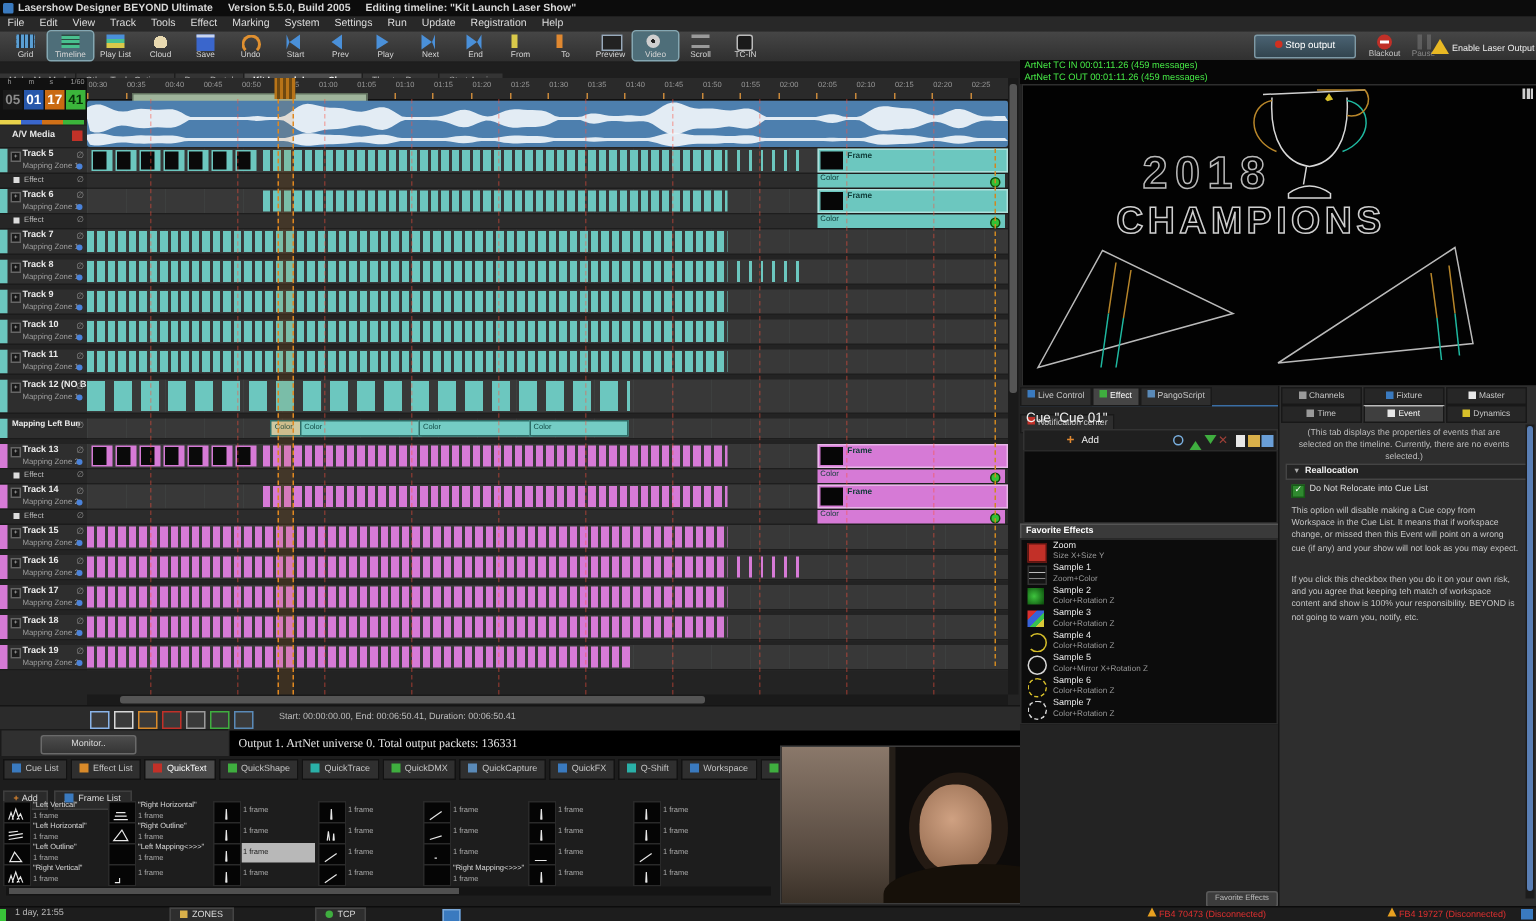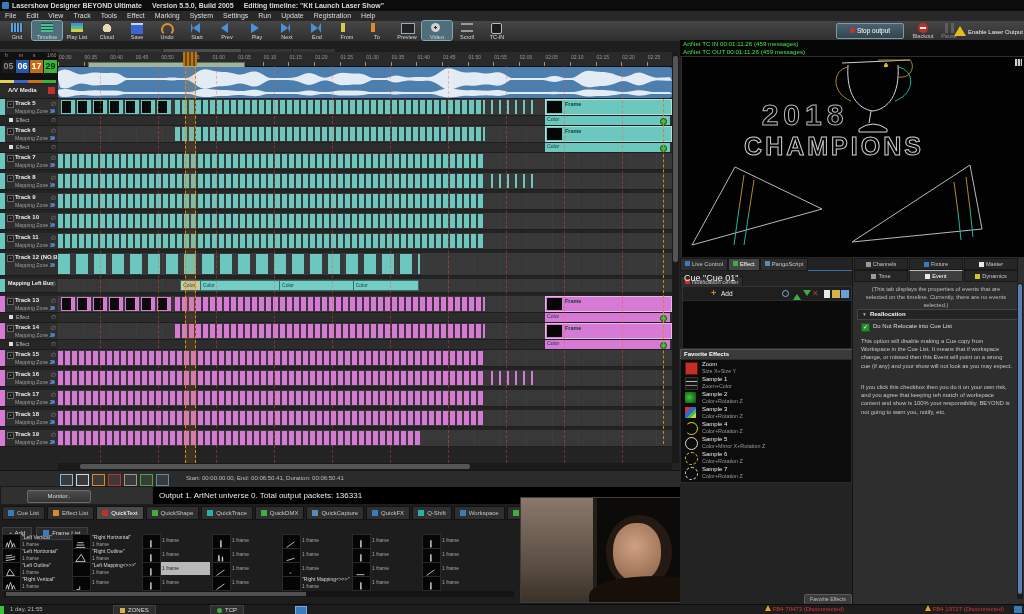--- a/index.html
+++ b/index.html
@@ -106,21 +106,21 @@
   #hscroll .thumb{position:absolute;left:22px;top:1px;width:390px;height:5px;background:#555;border-radius:2px;}
   #vscroll{position:absolute;left:672px;top:0;width:7px;height:411px;background:#1a1a1a;}
   #vscroll .thumb{position:absolute;left:1px;top:4px;width:5px;height:206px;background:#555;border-radius:2px;}
   
   #transport{left:0;top:470px;width:680px;height:16px;background:#2b2b2b;border-top:1px solid #151515;}
   .tpico{position:absolute;top:3px;width:11px;height:10px;background:#3a3a3a;border:1px solid #555;}
   #transport-text{position:absolute;left:186px;top:4px;font-size:6px;color:#bdbdbd;white-space:nowrap;}
   #monitorbox{left:0;top:486px;width:152px;height:18px;background:#303030;border:1px solid #1a1a1a;}
   #monitor-btn{position:absolute;left:26px;top:3px;width:62px;height:11px;background:linear-gradient(#4c4c4c,#353535);border:1px solid #6a6a6a;border-radius:2px;color:#ddd;font-size:6px;text-align:center;line-height:11px;}
   #outputbar{left:152px;top:486px;width:528px;height:18px;background:#000;border:1px solid #2c2c2c;}
-  #output-text{position:absolute;left:6px;top:4px;font-size:8px;color:#e8e8e8;white-space:nowrap;}
+  #output-text{position:absolute;left:6px;top:4px;font-size:8px;color:#e8e8e8;white-space:nowrap;font-family:Liberation Serif, serif;}
   
   #bottompanel{left:0;top:504px;width:680px;height:100px;background:#1d1d1d;}
   .btab{display:inline-block;height:12px;line-height:12px;margin:2px 1px 0 1px;padding:0 5px;background:#2f2f2f;border:1px solid #121212;color:#c5c5c5;font-size:6px;vertical-align:top;}
   .btab.active{background:#4a4a4a;color:#fff;}
   .btab .sq{display:inline-block;width:6px;height:6px;margin-right:3px;vertical-align:-0.5px;}
   #bottom-actions{position:absolute;left:2px;top:17px;}
   .bact{display:inline-block;height:11px;line-height:11px;padding:0 6px;margin-right:4px;background:#2a2a2a;border:1px solid #3e3e3e;color:#ddd;font-size:6px;}
   .bact .plus{color:#e08830;font-weight:bold;margin-right:2px;}
   .bact .sq{display:inline-block;width:6px;height:6px;background:#3a7abf;margin-right:3px;vertical-align:-0.5px;}
   #cuegrid{position:absolute;left:2px;top:30px;width:676px;height:54px;}
@@ -288,23 +288,23 @@
         <rect width="614" height="31" rx="2" fill="#4d7fae"></rect>
         <path d="M0,12 L0,4.7 L3,3.3 L6,2.6 L9,2.7 L12,3.6 L15,5.0 L18,6.3 L21,7.2 L24,7.4 L27,7.1 L30,6.4 L33,5.8 L36,5.5 L39,5.6 L42,5.8 L45,6.1 L48,6.1 L51,6.0 L54,5.8 L57,5.9 L60,6.6 L63,8.0 L66,9.9 L69,11.0 L72,11.0 L75,11.0 L78,11.0 L81,11.0 L84,11.0 L87,11.0 L90,11.0 L93,11.0 L96,11.0 L99,11.0 L102,11.0 L105,11.0 L108,10.9 L111,10.5 L114,10.4 L117,10.6 L120,11.0 L123,11.0 L126,11.0 L129,11.0 L132,10.1 L135,8.1 L138,6.0 L141,4.0 L144,2.7 L147,2.2 L150,2.5 L153,3.2 L156,3.9 L159,4.5 L162,4.8 L165,4.9 L168,5.0 L171,5.4 L174,6.1 L177,6.8 L180,7.4 L183,7.5 L186,7.0 L189,6.1 L192,5.1 L195,4.5 L198,4.5 L201,5.4 L204,7.0 L207,8.8 L210,10.6 L213,11.0 L216,11.0 L219,11.0 L222,11.0 L225,11.0 L228,11.0 L231,10.9 L234,10.7 L237,10.2 L240,9.4 L243,8.3 L246,7.1 L249,6.3 L252,6.1 L255,6.7 L258,7.8 L261,9.2 L264,10.2 L267,10.7 L270,10.3 L273,9.3 L276,8.0 L279,6.8 L282,6.1 L285,5.8 L288,5.9 L291,6.2 L294,6.4 L297,6.4 L300,6.5 L303,6.7 L306,7.4 L309,8.7 L312,10.3 L315,11.0 L318,11.0 L321,11.0 L324,11.0 L327,11.0 L330,10.6 L333,9.4 L336,8.7 L339,8.6 L342,9.0 L345,9.7 L348,10.2 L351,10.4 L354,10.3 L357,10.1 L360,9.9 L363,9.9 L366,10.1 L369,10.3 L372,10.0 L375,9.2 L378,7.7 L381,5.7 L384,3.7 L387,2.1 L390,1.3 L393,1.4 L396,2.2 L399,3.4 L402,4.5 L405,5.2 L408,5.5 L411,5.4 L414,5.3 L417,5.3 L420,5.6 L423,6.1 L426,6.5 L429,6.6 L432,6.3 L435,5.8 L438,5.3 L441,5.3 L444,6.0 L447,7.5 L450,9.5 L453,11.0 L456,11.0 L459,11.0 L462,11.0 L465,11.0 L468,11.0 L471,11.0 L474,11.0 L477,11.0 L480,11.0 L483,11.0 L486,11.0 L489,10.4 L492,9.6 L495,9.1 L498,9.1 L501,9.6 L504,10.6 L507,11.0 L510,11.0 L513,11.0 L516,10.4 L519,8.7 L522,6.8 L525,5.1 L528,4.1 L531,3.8 L534,3.9 L537,4.4 L540,4.7 L543,5.0 L546,5.1 L549,5.4 L552,5.9 L555,6.8 L558,8.0 L561,9.1 L564,9.8 L567,9.8 L570,9.1 L573,7.9 L576,6.6 L579,5.7 L582,5.6 L585,6.2 L588,7.4 L591,8.7 L594,9.8 L597,10.5 L600,10.7 L603,10.6 L606,10.4 L609,10.3 L612,10.3 L614,13.7 L611,13.7 L608,13.7 L605,13.6 L602,13.4 L599,13.3 L596,13.7 L593,14.5 L590,15.7 L587,17.1 L584,18.1 L581,18.5 L578,18.0 L575,17.0 L572,15.7 L569,14.6 L566,14.1 L563,14.3 L560,15.2 L557,16.4 L554,17.5 L551,18.3 L548,18.8 L545,18.9 L542,19.1 L539,19.4 L536,19.8 L533,20.2 L530,20.2 L527,19.6 L524,18.4 L521,16.6 L518,14.7 L515,13.1 L512,13.0 L509,13.0 L506,13.0 L503,13.8 L500,14.6 L497,15.0 L494,14.8 L491,14.2 L488,13.4 L485,13.0 L482,13.0 L479,13.0 L476,13.0 L473,13.0 L470,13.0 L467,13.0 L464,13.0 L461,13.0 L458,13.0 L455,13.0 L452,13.0 L449,15.2 L446,17.1 L443,18.3 L440,18.8 L437,18.6 L434,18.1 L431,17.6 L428,17.4 L425,17.6 L422,18.1 L419,18.5 L416,18.7 L413,18.7 L410,18.6 L407,18.6 L404,19.0 L401,19.9 L398,21.0 L395,22.1 L392,22.7 L389,22.5 L386,21.4 L383,19.6 L380,17.6 L377,15.7 L374,14.4 L371,13.8 L368,13.8 L365,14.0 L362,14.1 L359,14.1 L356,13.8 L353,13.6 L350,13.6 L347,13.9 L344,14.5 L341,15.2 L338,15.5 L335,15.2 L332,14.2 L329,13.0 L326,13.0 L323,13.0 L320,13.0 L317,13.0 L314,13.0 L311,14.3 L308,15.8 L305,16.9 L302,17.4 L299,17.6 L296,17.6 L293,17.7 L290,17.9 L287,18.1 L284,18.2 L281,17.7 L278,16.8 L275,15.6 L272,14.3 L269,13.5 L266,13.4 L263,14.1 L260,15.3 L257,16.6 L254,17.6 L251,17.9 L248,17.5 L245,16.5 L242,15.3 L239,14.3 L236,13.6 L233,13.2 L230,13.1 L227,13.0 L224,13.0 L221,13.0 L218,13.0 L215,13.0 L212,13.0 L209,14.0 L206,15.8 L203,17.6 L200,19.0 L197,19.6 L194,19.4 L191,18.6 L188,17.5 L185,16.8 L182,16.5 L179,16.8 L176,17.4 L173,18.2 L170,18.7 L167,19.0 L164,19.2 L161,19.3 L158,19.7 L155,20.3 L152,21.1 L149,21.7 L146,21.7 L143,20.9 L140,19.4 L137,17.3 L134,15.2 L131,13.4 L128,13.0 L125,13.0 L122,13.0 L119,13.1 L116,13.5 L113,13.6 L110,13.3 L107,13.0 L104,13.0 L101,13.0 L98,13.0 L95,13.0 L92,13.0 L89,13.0 L86,13.0 L83,13.0 L80,13.0 L77,13.0 L74,13.0 L71,13.0 L68,13.0 L65,14.8 L62,16.5 L59,17.7 L56,18.1 L53,18.1 L50,18.0 L47,17.9 L44,18.0 L41,18.3 L38,18.5 L35,18.4 L32,18.0 L29,17.3 L26,16.8 L23,16.6 L20,17.1 L17,18.1 L14,19.5 L11,20.7 L8,21.4 L5,21.3 L2,20.3 Z" fill="rgba(240,245,250,.92)"></path>
         <path d="M0,26 L0,22.9 L3,22.3 L6,22.0 L9,22.0 L12,22.4 L15,23.0 L18,23.6 L21,23.9 L24,24.0 L27,23.9 L30,23.6 L33,23.4 L36,23.2 L39,23.3 L42,23.4 L45,23.5 L48,23.5 L51,23.4 L54,23.4 L57,23.4 L60,23.7 L63,24.3 L66,25.0 L69,25.0 L72,25.0 L75,25.0 L78,25.0 L81,25.0 L84,25.0 L87,25.0 L90,25.0 L93,25.0 L96,25.0 L99,25.0 L102,25.0 L105,25.0 L108,25.0 L111,25.0 L114,25.0 L117,25.0 L120,25.0 L123,25.0 L126,25.0 L129,25.0 L132,25.0 L135,24.4 L138,23.4 L141,22.6 L144,22.0 L147,21.8 L150,21.9 L153,22.2 L156,22.6 L159,22.8 L162,22.9 L165,23.0 L168,23.0 L171,23.2 L174,23.5 L177,23.8 L180,24.0 L183,24.1 L186,23.9 L189,23.5 L192,23.1 L195,22.8 L198,22.8 L201,23.2 L204,23.9 L207,24.7 L210,25.0 L213,25.0 L216,25.0 L219,25.0 L222,25.0 L225,25.0 L228,25.0 L231,25.0 L234,25.0 L237,25.0 L240,24.9 L243,24.4 L246,23.9 L249,23.6 L252,23.5 L255,23.7 L258,24.2 L261,24.8 L264,25.0 L267,25.0 L270,25.0 L273,24.8 L276,24.3 L279,23.8 L282,23.5 L285,23.4 L288,23.4 L291,23.5 L294,23.6 L297,23.6 L300,23.6 L303,23.8 L306,24.1 L309,24.6 L312,25.0 L315,25.0 L318,25.0 L321,25.0 L324,25.0 L327,25.0 L330,25.0 L333,24.9 L336,24.6 L339,24.5 L342,24.7 L345,25.0 L348,25.0 L351,25.0 L354,25.0 L357,25.0 L360,25.0 L363,25.0 L366,25.0 L369,25.0 L372,25.0 L375,24.8 L378,24.2 L381,23.3 L384,22.5 L387,21.8 L390,21.4 L393,21.5 L396,21.8 L399,22.3 L402,22.8 L405,23.1 L408,23.2 L411,23.2 L414,23.1 L417,23.2 L420,23.3 L423,23.5 L426,23.6 L429,23.7 L432,23.6 L435,23.3 L438,23.1 L441,23.1 L444,23.4 L447,24.1 L450,24.9 L453,25.0 L456,25.0 L459,25.0 L462,25.0 L465,25.0 L468,25.0 L471,25.0 L474,25.0 L477,25.0 L480,25.0 L483,25.0 L486,25.0 L489,25.0 L492,25.0 L495,24.8 L498,24.8 L501,25.0 L504,25.0 L507,25.0 L510,25.0 L513,25.0 L516,25.0 L519,24.6 L522,23.8 L525,23.1 L528,22.6 L531,22.5 L534,22.6 L537,22.7 L540,22.9 L543,23.0 L546,23.1 L549,23.2 L552,23.4 L555,23.8 L558,24.3 L561,24.8 L564,25.0 L567,25.0 L570,24.8 L573,24.2 L576,23.7 L579,23.3 L582,23.3 L585,23.5 L588,24.0 L591,24.6 L594,25.0 L597,25.0 L600,25.0 L603,25.0 L606,25.0 L609,25.0 L612,25.0 L614,27.0 L611,27.0 L608,27.0 L605,27.0 L602,27.0 L599,27.0 L596,27.0 L593,27.1 L590,27.6 L587,28.2 L584,28.6 L581,28.8 L578,28.6 L575,28.1 L572,27.6 L569,27.1 L566,27.0 L563,27.0 L560,27.4 L557,27.9 L554,28.3 L551,28.7 L548,28.9 L545,29.0 L542,29.0 L539,29.1 L536,29.3 L533,29.5 L530,29.5 L527,29.3 L524,28.7 L521,28.0 L518,27.2 L515,27.0 L512,27.0 L509,27.0 L506,27.0 L503,27.0 L500,27.1 L497,27.3 L494,27.2 L491,27.0 L488,27.0 L485,27.0 L482,27.0 L479,27.0 L476,27.0 L473,27.0 L470,27.0 L467,27.0 L464,27.0 L461,27.0 L458,27.0 L455,27.0 L452,27.0 L449,27.4 L446,28.2 L443,28.7 L440,28.9 L437,28.8 L434,28.6 L431,28.4 L428,28.3 L425,28.4 L422,28.6 L419,28.8 L416,28.9 L413,28.9 L410,28.8 L407,28.8 L404,29.0 L401,29.4 L398,29.9 L395,30.3 L392,30.6 L389,30.5 L386,30.0 L383,29.3 L380,28.4 L377,27.6 L374,27.0 L371,27.0 L368,27.0 L365,27.0 L362,27.0 L359,27.0 L356,27.0 L353,27.0 L350,27.0 L347,27.0 L344,27.1 L341,27.3 L338,27.5 L335,27.4 L332,27.0 L329,27.0 L326,27.0 L323,27.0 L320,27.0 L317,27.0 L314,27.0 L311,27.0 L308,27.6 L305,28.1 L302,28.3 L299,28.4 L296,28.4 L293,28.4 L290,28.5 L287,28.6 L284,28.6 L281,28.4 L278,28.1 L275,27.5 L272,27.0 L269,27.0 L266,27.0 L263,27.0 L260,27.4 L257,28.0 L254,28.4 L251,28.5 L248,28.3 L245,27.9 L242,27.4 L239,27.0 L236,27.0 L233,27.0 L230,27.0 L227,27.0 L224,27.0 L221,27.0 L218,27.0 L215,27.0 L212,27.0 L209,27.0 L206,27.6 L203,28.4 L200,29.0 L197,29.2 L194,29.1 L191,28.8 L188,28.4 L185,28.0 L182,27.9 L179,28.0 L176,28.3 L173,28.6 L170,28.9 L167,29.0 L164,29.1 L161,29.1 L158,29.3 L155,29.5 L152,29.9 L149,30.1 L146,30.1 L143,29.8 L140,29.2 L137,28.3 L134,27.4 L131,27.0 L128,27.0 L125,27.0 L122,27.0 L119,27.0 L116,27.0 L113,27.0 L110,27.0 L107,27.0 L104,27.0 L101,27.0 L98,27.0 L95,27.0 L92,27.0 L89,27.0 L86,27.0 L83,27.0 L80,27.0 L77,27.0 L74,27.0 L71,27.0 L68,27.0 L65,27.2 L62,27.9 L59,28.4 L56,28.6 L53,28.6 L50,28.5 L47,28.5 L44,28.6 L41,28.7 L38,28.8 L35,28.7 L32,28.6 L29,28.3 L26,28.0 L23,28.0 L20,28.2 L17,28.6 L14,29.2 L11,29.7 L8,30.0 L5,30.0 L2,29.5 Z" fill="rgba(240,245,250,.92)"></path>
       </svg>
     <div id="tcbox">
         <div class="tclab" style="left: 5px;">h</div>
         <div class="tclab" style="left: 19px;">m</div>
         <div class="tclab" style="left: 33px;">s</div>
         <div class="tclab" style="left: 47px;">1/60</div>
         <div class="tcval" style="left: 2px; background: rgb(26, 26, 26); color: rgb(138, 138, 138);">05</div>
-        <div class="tcval" style="left: 16px; background: rgb(39, 87, 171); color: rgb(255, 255, 255);">06</div>
+        <div class="tcval" style="left: 16px; background: rgb(39, 87, 171); color: rgb(255, 255, 255);">01</div>
         <div class="tcval" style="left: 30px; background: rgb(201, 106, 18); color: rgb(255, 255, 255);">17</div>
-        <div class="tcval" style="left: 44px; background: rgb(59, 181, 59); color: rgb(8, 50, 10);">29</div>
+        <div class="tcval" style="left: 44px; background: rgb(59, 181, 59); color: rgb(8, 50, 10);">41</div>
       </div>
     <div id="tcstrip">
         <div style="background: rgb(232, 210, 74);"></div>
         <div style="background: rgb(58, 102, 204);"></div>
         <div style="background: rgb(208, 112, 24);"></div>
         <div style="background: rgb(59, 181, 59);"></div>
       </div>
     <div id="avhead">
       <div class="tname">A/V Media</div>
       <div class="rico"></div>

